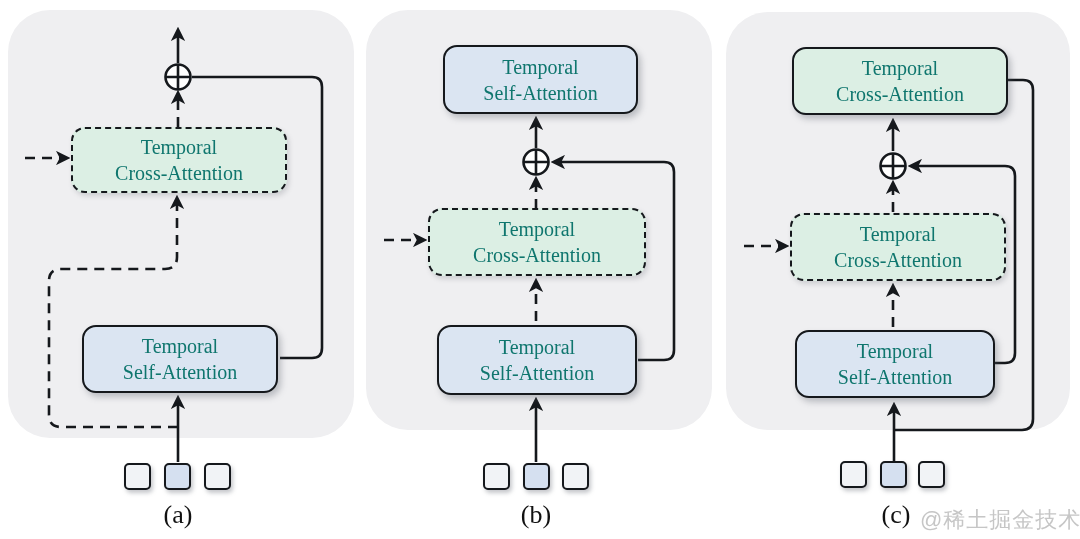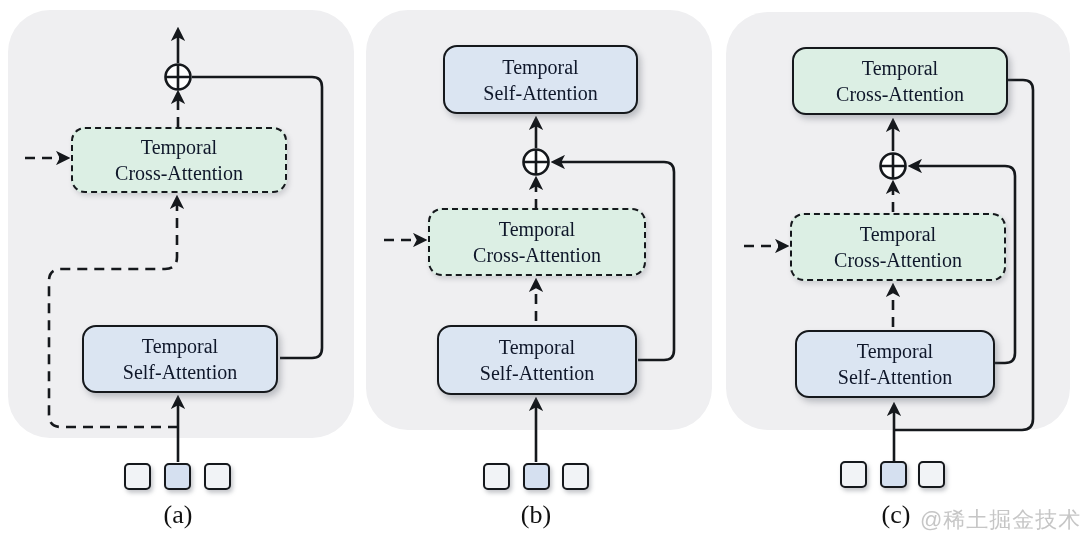--- a/index.html
+++ b/index.html
@@ -2,21 +2,21 @@
 <html><head>
 <meta charset="utf-8">
 <style>
   html,body{margin:0;padding:0;background:#ffffff;}
   .canvas{position:relative;width:1080px;height:539px;background:#ffffff;overflow:hidden;
           font-family:"Liberation Serif","DejaVu Serif",serif;color:#14171c;}
   .panel{position:absolute;background:#efeff1;border-radius:42px;}
   .box{position:absolute;display:flex;align-items:center;justify-content:center;
        border-radius:14px;box-sizing:border-box;
        box-shadow:3px 4px 6px rgba(90,95,105,0.35);}
-  .box .box-label{white-space:pre-line;text-align:center;font-size:20px;line-height:26px;color:#0f172a;}
+  .box .box-label{white-space:pre-line;text-align:center;font-size:20px;line-height:26px;color:#0f766e;}
   .box--solid{border:2.6px solid #15181c;}
   .box--dashed{border:2.6px dashed #15181c;box-shadow:2px 3px 5px rgba(90,95,105,0.22);}
   .fill-blue{background:#dbe5f2;}
   .fill-green{background:#dcefe4;}
   .square{position:absolute;width:27px;height:27px;box-sizing:border-box;
           border:2.6px solid #15181c;border-radius:5px;background:#f1f3f6;
           box-shadow:2px 3px 4px rgba(90,95,105,0.35);}
   .square--active{background:#d5e0f0;}
   .panel-label{position:absolute;width:90px;text-align:center;font-size:26px;color:#111;}
   .watermark{position:absolute;font-family:"Liberation Sans","DejaVu Sans",sans-serif;

